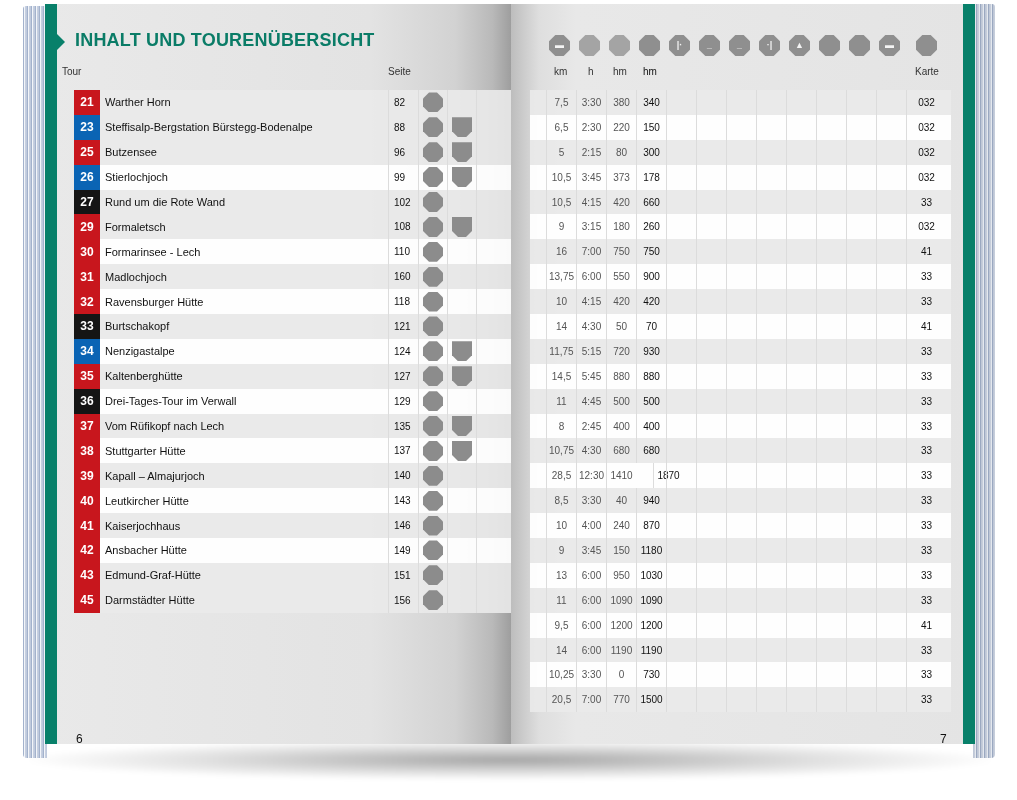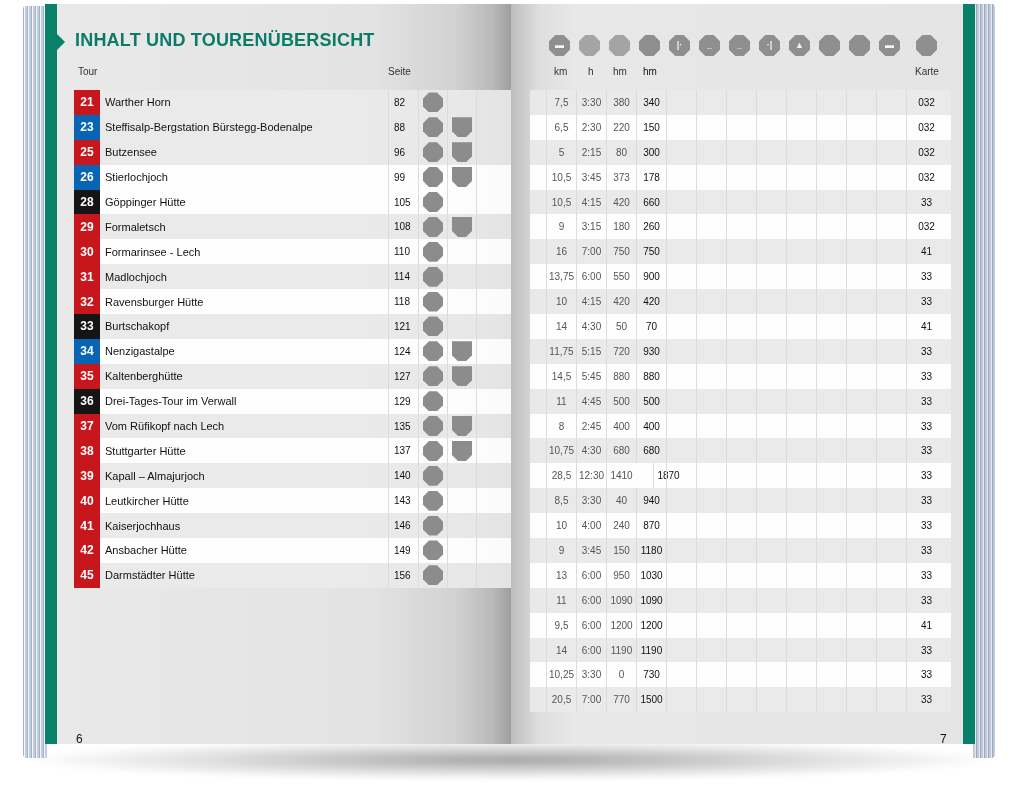--- a/index.html
+++ b/index.html
@@ -102,21 +102,21 @@
 <body>
 
 <div class="shadow"></div>
 <div class="edge-left"></div>
 <div class="edge-right"></div>
 
 <div class="page page-left">
   <div class="green-left"></div>
   <div class="green-arrow"></div>
   <div class="title">INHALT UND TOURENÜBERSICHT</div>
-  <div class="col-head" style="left:33px;">Tour</div>
+  <div class="col-head" style="left:17px;">Tour</div>
   <div class="col-head" style="left:343px;">Seite</div>
   <div class="rows" id="left-rows">
       <div class="row odd">
         <div class="num-box" style="background:#c8161d">21</div>
         <div class="name-cell">Warther Horn</div>
         <div class="seite-cell">82</div>
         <div class="icon-col c1">
           <div class="oct"></div>
         </div>
         <div class="icon-col c2"></div>
@@ -151,24 +151,24 @@
         <div class="name-cell">Stierlochjoch</div>
         <div class="seite-cell">99</div>
         <div class="icon-col c1">
           <div class="oct"></div>
         </div>
         <div class="icon-col c2">
           <div class="shield"></div>
         </div>
         <div class="icon-col c3"></div>
       </div>
-      <div class="row even">
-        <div class="num-box" style="background:#151515">28</div>
-        <div class="name-cell">Göppinger Hütte</div>
-        <div class="seite-cell">105</div>
+      <div class="row odd">
+        <div class="num-box" style="background:#151515">27</div>
+        <div class="name-cell">Rund um die Rote Wand</div>
+        <div class="seite-cell">102</div>
         <div class="icon-col c1">
           <div class="oct"></div>
         </div>
         <div class="icon-col c2"></div>
         <div class="icon-col c3"></div>
       </div>
       <div class="row odd">
         <div class="num-box" style="background:#c8161d">29</div>
         <div class="name-cell">Formaletsch</div>
         <div class="seite-cell">108</div>
@@ -186,21 +186,21 @@
         <div class="seite-cell">110</div>
         <div class="icon-col c1">
           <div class="oct"></div>
         </div>
         <div class="icon-col c2"></div>
         <div class="icon-col c3"></div>
       </div>
       <div class="row odd">
         <div class="num-box" style="background:#c8161d">31</div>
         <div class="name-cell">Madlochjoch</div>
-        <div class="seite-cell">114</div>
+        <div class="seite-cell">160</div>
         <div class="icon-col c1">
           <div class="oct"></div>
         </div>
         <div class="icon-col c2"></div>
         <div class="icon-col c3"></div>
       </div>
       <div class="row even">
         <div class="num-box" style="background:#c8161d">32</div>
         <div class="name-cell">Ravensburger Hütte</div>
         <div class="seite-cell">118</div>
@@ -305,20 +305,30 @@
         <div class="icon-col c1">
           <div class="oct"></div>
         </div>
         <div class="icon-col c2"></div>
         <div class="icon-col c3"></div>
       </div>
       <div class="row even">
         <div class="num-box" style="background:#c8161d">42</div>
         <div class="name-cell">Ansbacher Hütte</div>
         <div class="seite-cell">149</div>
+        <div class="icon-col c1">
+          <div class="oct"></div>
+        </div>
+        <div class="icon-col c2"></div>
+        <div class="icon-col c3"></div>
+      </div>
+      <div class="row odd">
+        <div class="num-box" style="background:#c8161d">43</div>
+        <div class="name-cell">Edmund-Graf-Hütte</div>
+        <div class="seite-cell">151</div>
         <div class="icon-col c1">
           <div class="oct"></div>
         </div>
         <div class="icon-col c2"></div>
         <div class="icon-col c3"></div>
       </div>
       <div class="row odd">
         <div class="num-box" style="background:#c8161d">45</div>
         <div class="name-cell">Darmstädter Hütte</div>
         <div class="seite-cell">156</div>

